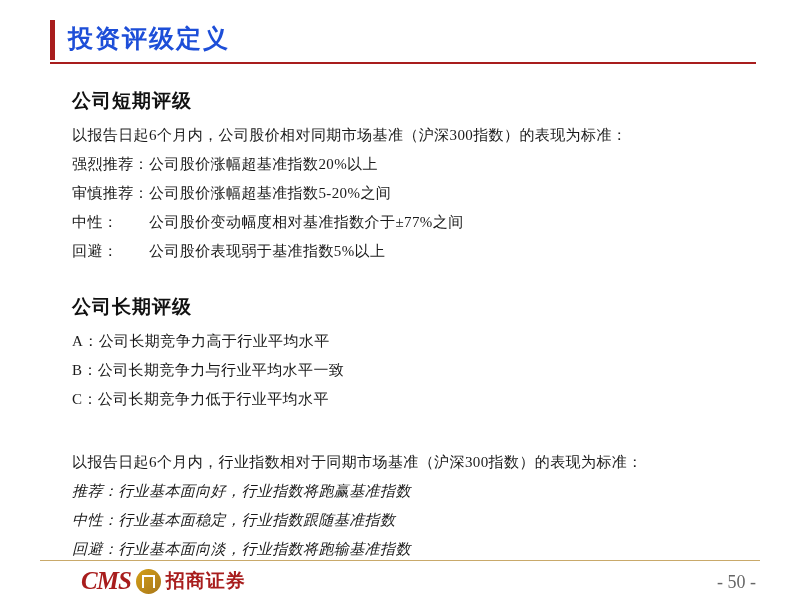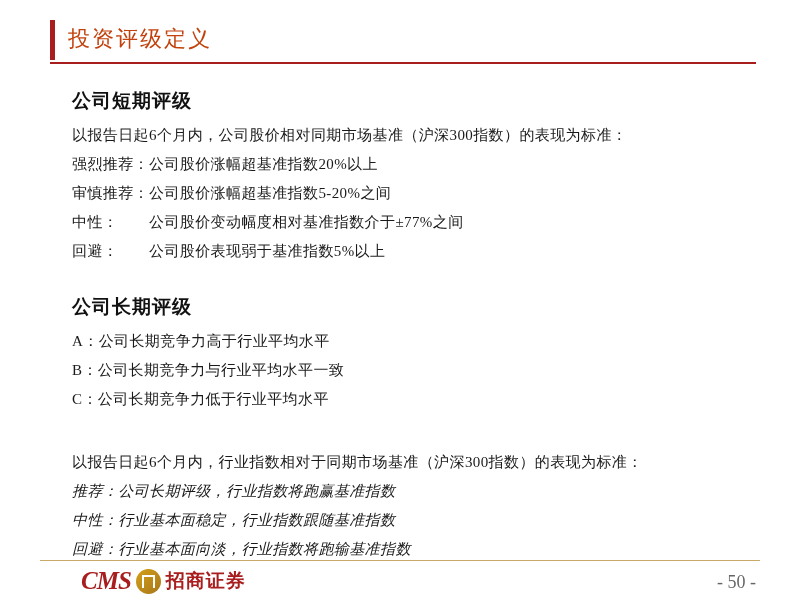--- a/index.html
+++ b/index.html
@@ -36,24 +36,24 @@
     top: 0;
     width: 5px;
     height: 40px;
     background: #a81d1d;
   }
   .title-text {
     position: absolute;
     left: 18px;
     top: 1px;
     font-family: "DejaVu Serif", "Liberation Serif", serif;
-    font-weight: normal;
-    font-size: 22px;
+    font-weight: bold;
+    font-size: 25px;
     letter-spacing: 2px;
-    color: #c2410c;
+    color: #1d4ed8;
     line-height: 36px;
     white-space: nowrap;
   }
   .title-rule {
     position: absolute;
     left: 0;
     top: 42px;
     width: 706px;
     height: 2px;
     background: #a81d1d;
@@ -182,21 +182,21 @@
       <div class="section-head">公司长期评级</div>
       <div class="line">A：公司长期竞争力高于行业平均水平</div>
       <div class="line">B：公司长期竞争力与行业平均水平一致</div>
       <div class="line">C：公司长期竞争力低于行业平均水平</div>
     </div>
 
     <div class="spacer-md"></div>
 
     <div class="section">
       <div class="line">以报告日起6个月内，行业指数相对于同期市场基准（沪深300指数）的表现为标准：</div>
-      <div class="line line-ital">推荐：公司长期评级，行业指数将跑赢基准指数</div>
+      <div class="line line-ital">推荐：行业基本面向好，行业指数将跑赢基准指数</div>
       <div class="line line-ital">中性：行业基本面稳定，行业指数跟随基准指数</div>
       <div class="line line-ital">回避：行业基本面向淡，行业指数将跑输基准指数</div>
     </div>
 
   </div>
 
   <div class="footer-rule"></div>
   <div class="logo">
     <span class="logo-cms">CMS</span>
     <span class="logo-mark"></span>

